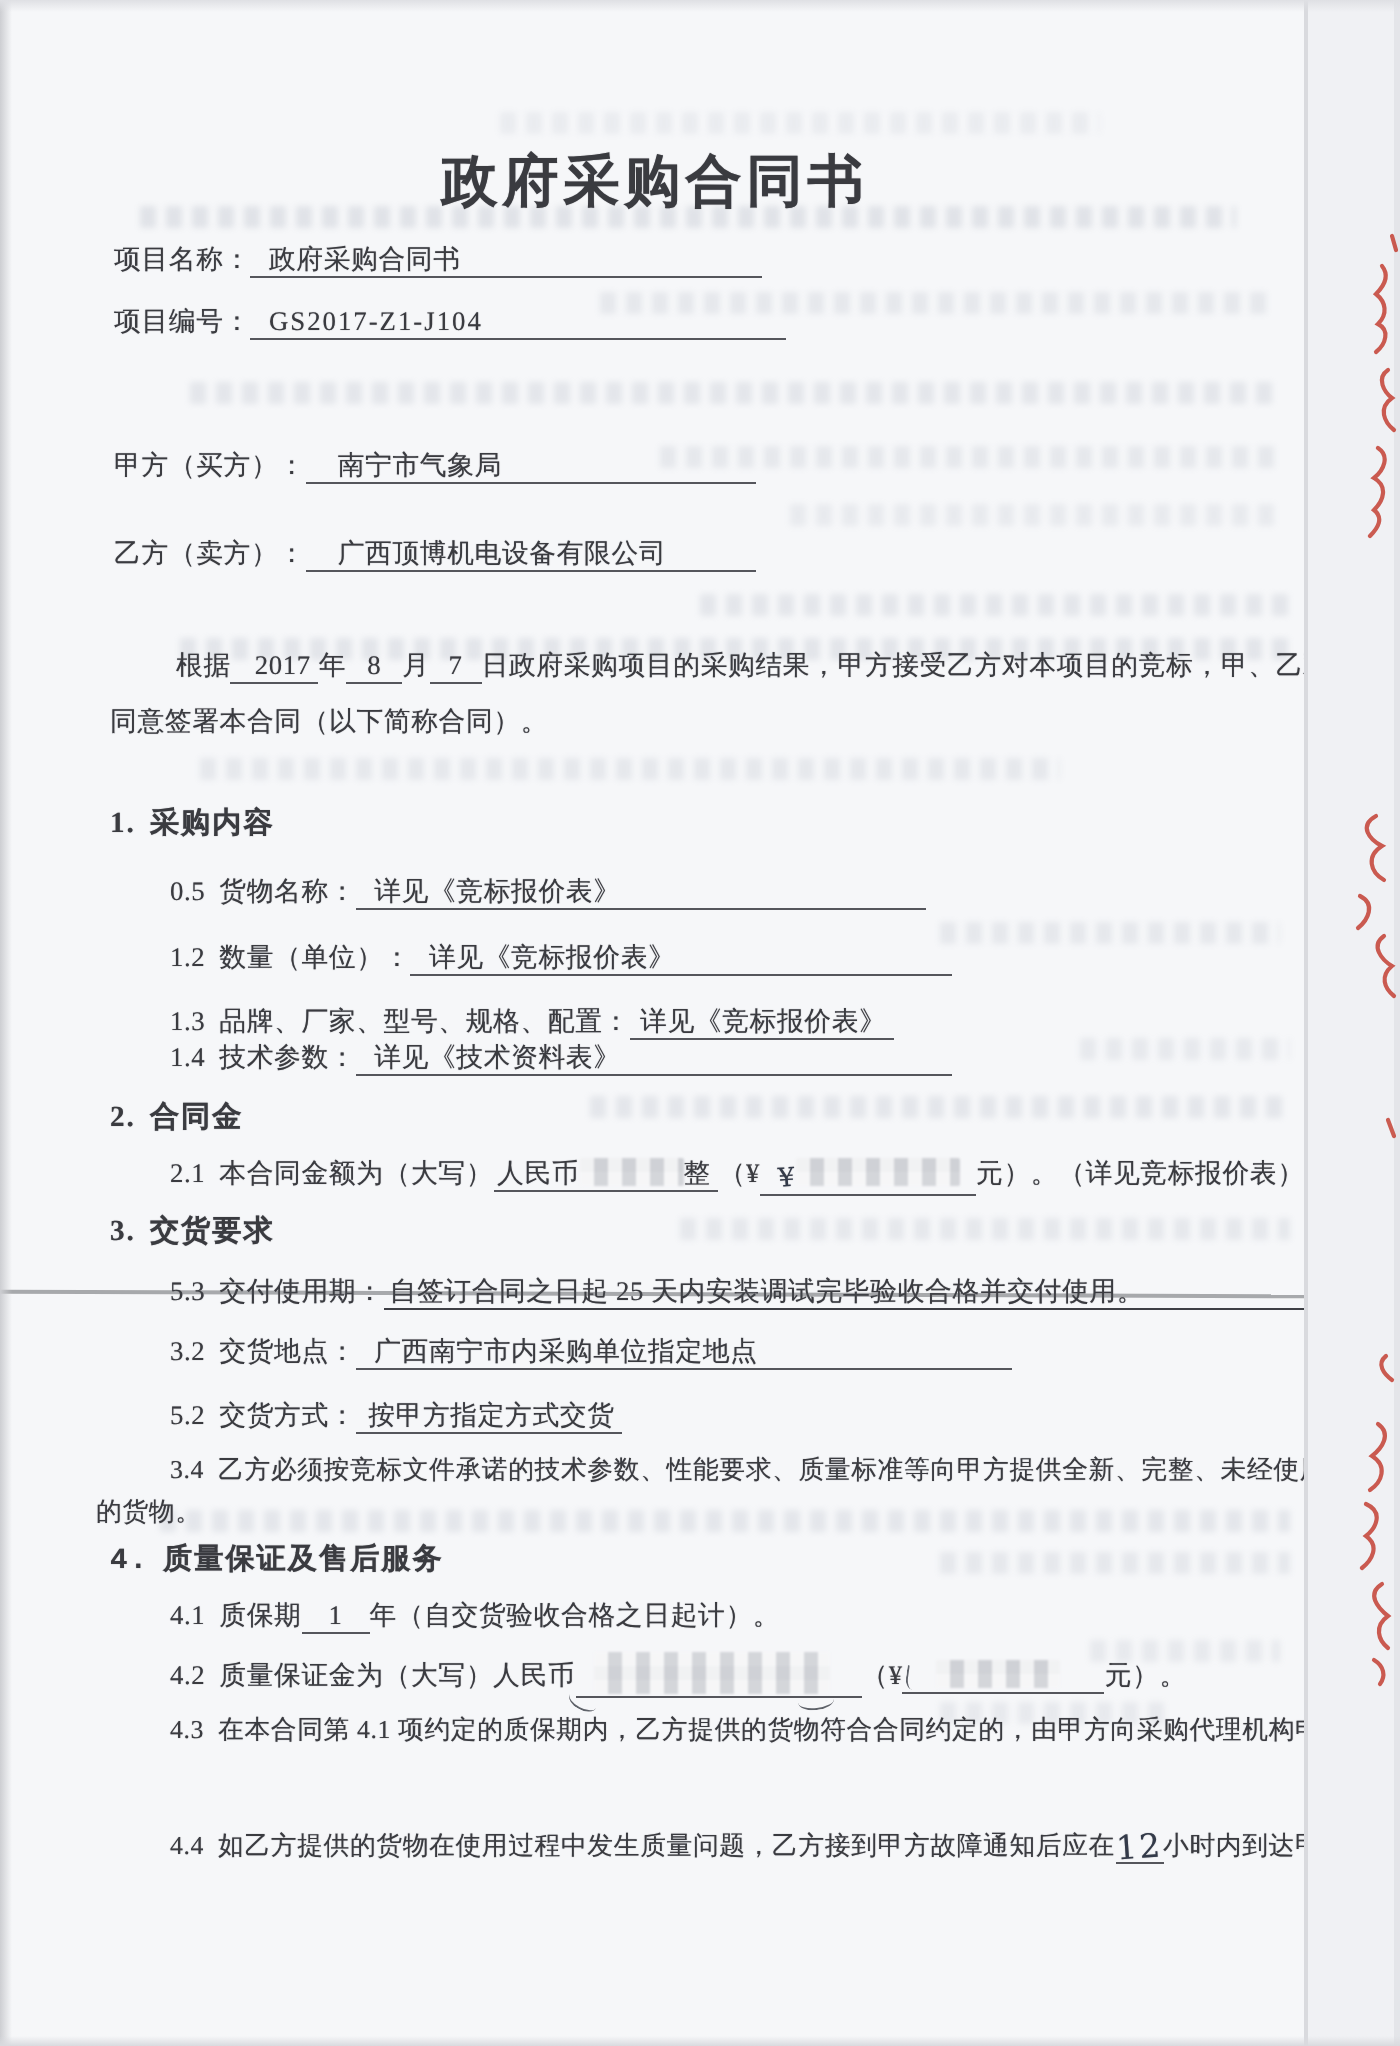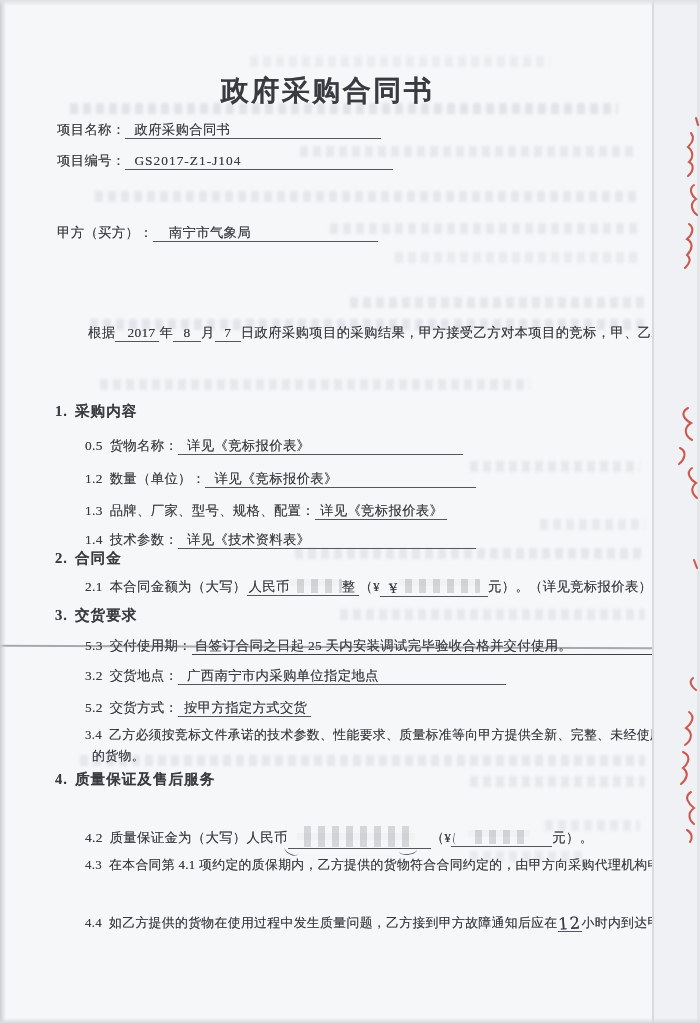--- a/index.html
+++ b/index.html
@@ -63,38 +63,42 @@
   <div class="abs ink t13" style="left:57px;top:121px;">
     <span>项目名称：</span><span class="u" style="min-width:243px;">政府采购合同书</span>
   </div>
   <div class="abs ink t13" style="left:57px;top:152px;">
     <span>项目编号：</span><span class="u" style="min-width:255px;letter-spacing:1px;">GS2017-Z1-J104</span>
   </div>
 
   <div class="abs ink t13" style="left:57px;top:224px;">
     <span>甲方（买方）：</span><span class="u" style="min-width:205px;padding-left:16px;">南宁市气象局</span>
   </div>
+  <div class="abs ink t13" style="left:57px;top:268px;">
+    <span>乙方（卖方）：</span><span class="u" style="min-width:205px;padding-left:16px;">广西顶博机电设备有限公司</span>
+  </div>
 
   <div class="abs ink t13" style="left:88px;top:324px;">
     <span>根据</span><span class="u" style="min-width:36px;text-align:right;padding-left:4px;">2017</span><span>年</span><span class="u" style="min-width:20px;text-align:center;padding-left:4px;">8</span><span>月</span><span class="u" style="min-width:18px;text-align:center;padding-left:4px;">7</span><span>日政府采购项目的采购结果，甲方接受乙方对本项目的竞标，甲、乙双方</span>
   </div>
+  <div class="abs ink t13" style="left:55px;top:352px;">同意签署本合同（以下简称合同）。</div>
 
   <div class="abs ink hd" style="left:55px;top:402px;">
     <span class="no">1.</span><span>采购内容</span>
   </div>
   <div class="abs ink t13" style="left:85px;top:437px;">
     <span class="no">0.5</span><span>货物名称：</span><span class="u" style="min-width:272px;">详见《竞标报价表》</span>
   </div>
   <div class="abs ink t13" style="left:85px;top:470px;">
     <span class="no">1.2</span><span>数量（单位）：</span><span class="u" style="min-width:258px;">详见《竞标报价表》</span>
   </div>
   <div class="abs ink t13" style="left:85px;top:502px;">
     <span class="no">1.3</span><span>品牌、厂家、型号、规格、配置：</span><span class="u" style="min-width:120px;padding-left:5px;">详见《竞标报价表》</span>
   </div>
-  <div class="abs ink t13" style="left:85px;top:531px;">
+  <div class="abs ink t13" style="left:85px;top:520px;">
     <span class="no">1.4</span><span>技术参数：</span><span class="u" style="min-width:285px;">详见《技术资料表》</span>
   </div>
 
   <div class="abs ink hd" style="left:55px;top:549px;">
     <span class="no">2.</span><span>合同金</span>
   </div>
   <div class="abs ink t13" style="left:85px;top:578px;">
     <span class="no">2.1</span><span>本合同金额为（大写）</span><span class="u" style="padding-left:2px;"><span>人民币</span><span class="mosaic" style="width:52px;"></span><span>整</span></span><span>（¥</span><span class="u" style="min-width:95px;"><span class="hw" style="font-size:13px;">¥</span><span class="mosaic" style="width:82px;"></span></span><span>元）。</span><span>（详见竞标报价表）</span>
   </div>
 
@@ -107,24 +111,27 @@
   <div class="crease"></div>
   <div class="abs ink t13" style="left:85px;top:667px;">
     <span class="no">3.2</span><span>交货地点：</span><span class="u" style="min-width:315px;">广西南宁市内采购单位指定地点</span>
   </div>
   <div class="abs ink t13" style="left:85px;top:699px;">
     <span class="no">5.2</span><span>交货方式：</span><span class="u" style="min-width:112px;padding-left:6px;">按甲方指定方式交货</span>
   </div>
   <div class="abs ink t12" style="left:85px;top:727px;">
     <span class="no">3.4</span><span>乙方必须按竞标文件承诺的技术参数、性能要求、质量标准等向甲方提供全新、完整、未经使用</span>
   </div>
-  <div class="abs ink t12" style="left:48px;top:748px;margin-left:44px;">的货物。</div>
+  <div class="abs ink t12" style="left:48px;top:748px;">的货物。</div>
 
-  <div class="abs ink hd" style="left:55px;top:770px;">
+  <div class="abs ink hd" style="left:55px;top:770px;font-family:Liberation Mono, monospace;">
     <span class="no">4.</span><span>质量保证及售后服务</span>
+  </div>
+  <div class="abs ink t13" style="left:85px;top:799px;">
+    <span class="no">4.1</span><span>质保期</span><span class="u" style="min-width:26px;text-align:center;padding-left:4px;">1</span><span>年（自交货验收合格之日起计）。</span>
   </div>
   <div class="abs ink t13" style="left:85px;top:826px;">
     <span class="no">4.2</span><span>质量保证金为（大写）</span><span>人民币</span><span class="u" style="min-width:130px;position:relative;"><span class="mosaic tall" style="width:118px;"></span><span class="hw-tail" style="left:-4px;bottom:-7px;width:15px;height:8px;transform:rotate(28deg);"></span><span class="hw-tail" style="right:14px;bottom:-7px;width:18px;height:8px;transform:rotate(-6deg);"></span></span><span>（¥</span><span class="u" style="min-width:88px;position:relative;"><span class="hw-tail" style="left:2px;bottom:1px;width:7px;height:12px;border-bottom:none;border-left:1.6px solid rgba(58,61,70,.8);transform:rotate(8deg);"></span><span class="mosaic" style="width:62px;margin-left:8px;"></span></span><span>元）。</span>
   </div>
   <div class="abs ink t12" style="left:85px;top:857px;">
     <span class="no">4.3</span><span>在本合同第 4.1 项约定的质保期内，乙方提供的货物符合合同约定的，由甲方向采购代理机构申</span>
   </div>
   <div class="abs ink t12" style="left:85px;top:912px;">
     <span class="no">4.4</span><span>如乙方提供的货物在使用过程中发生质量问题，乙方接到甲方故障通知后应在</span><span class="hw-underline"><span class="hw">12</span></span><span>小时内到达甲</span>
   </div>

